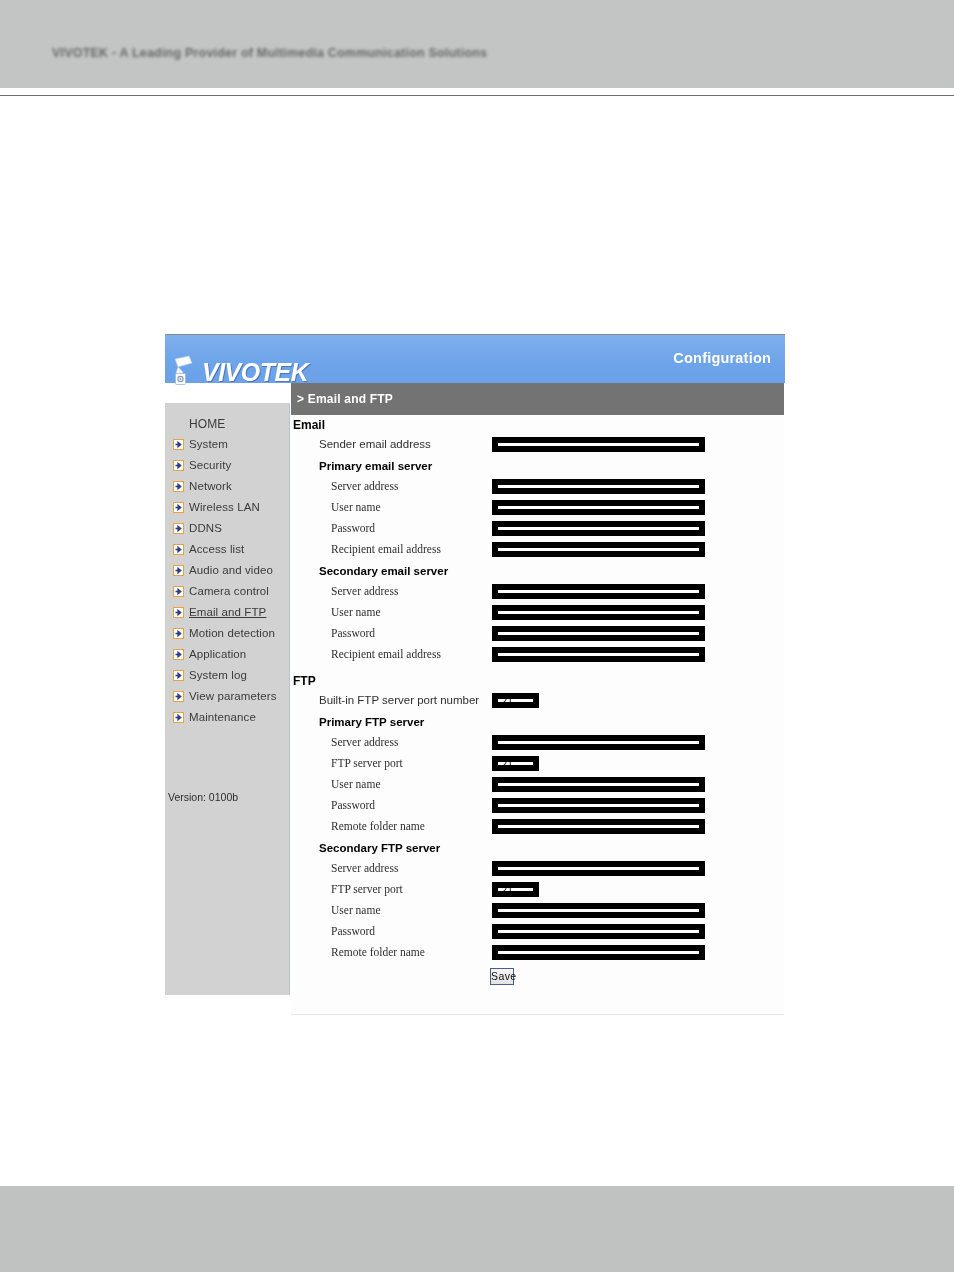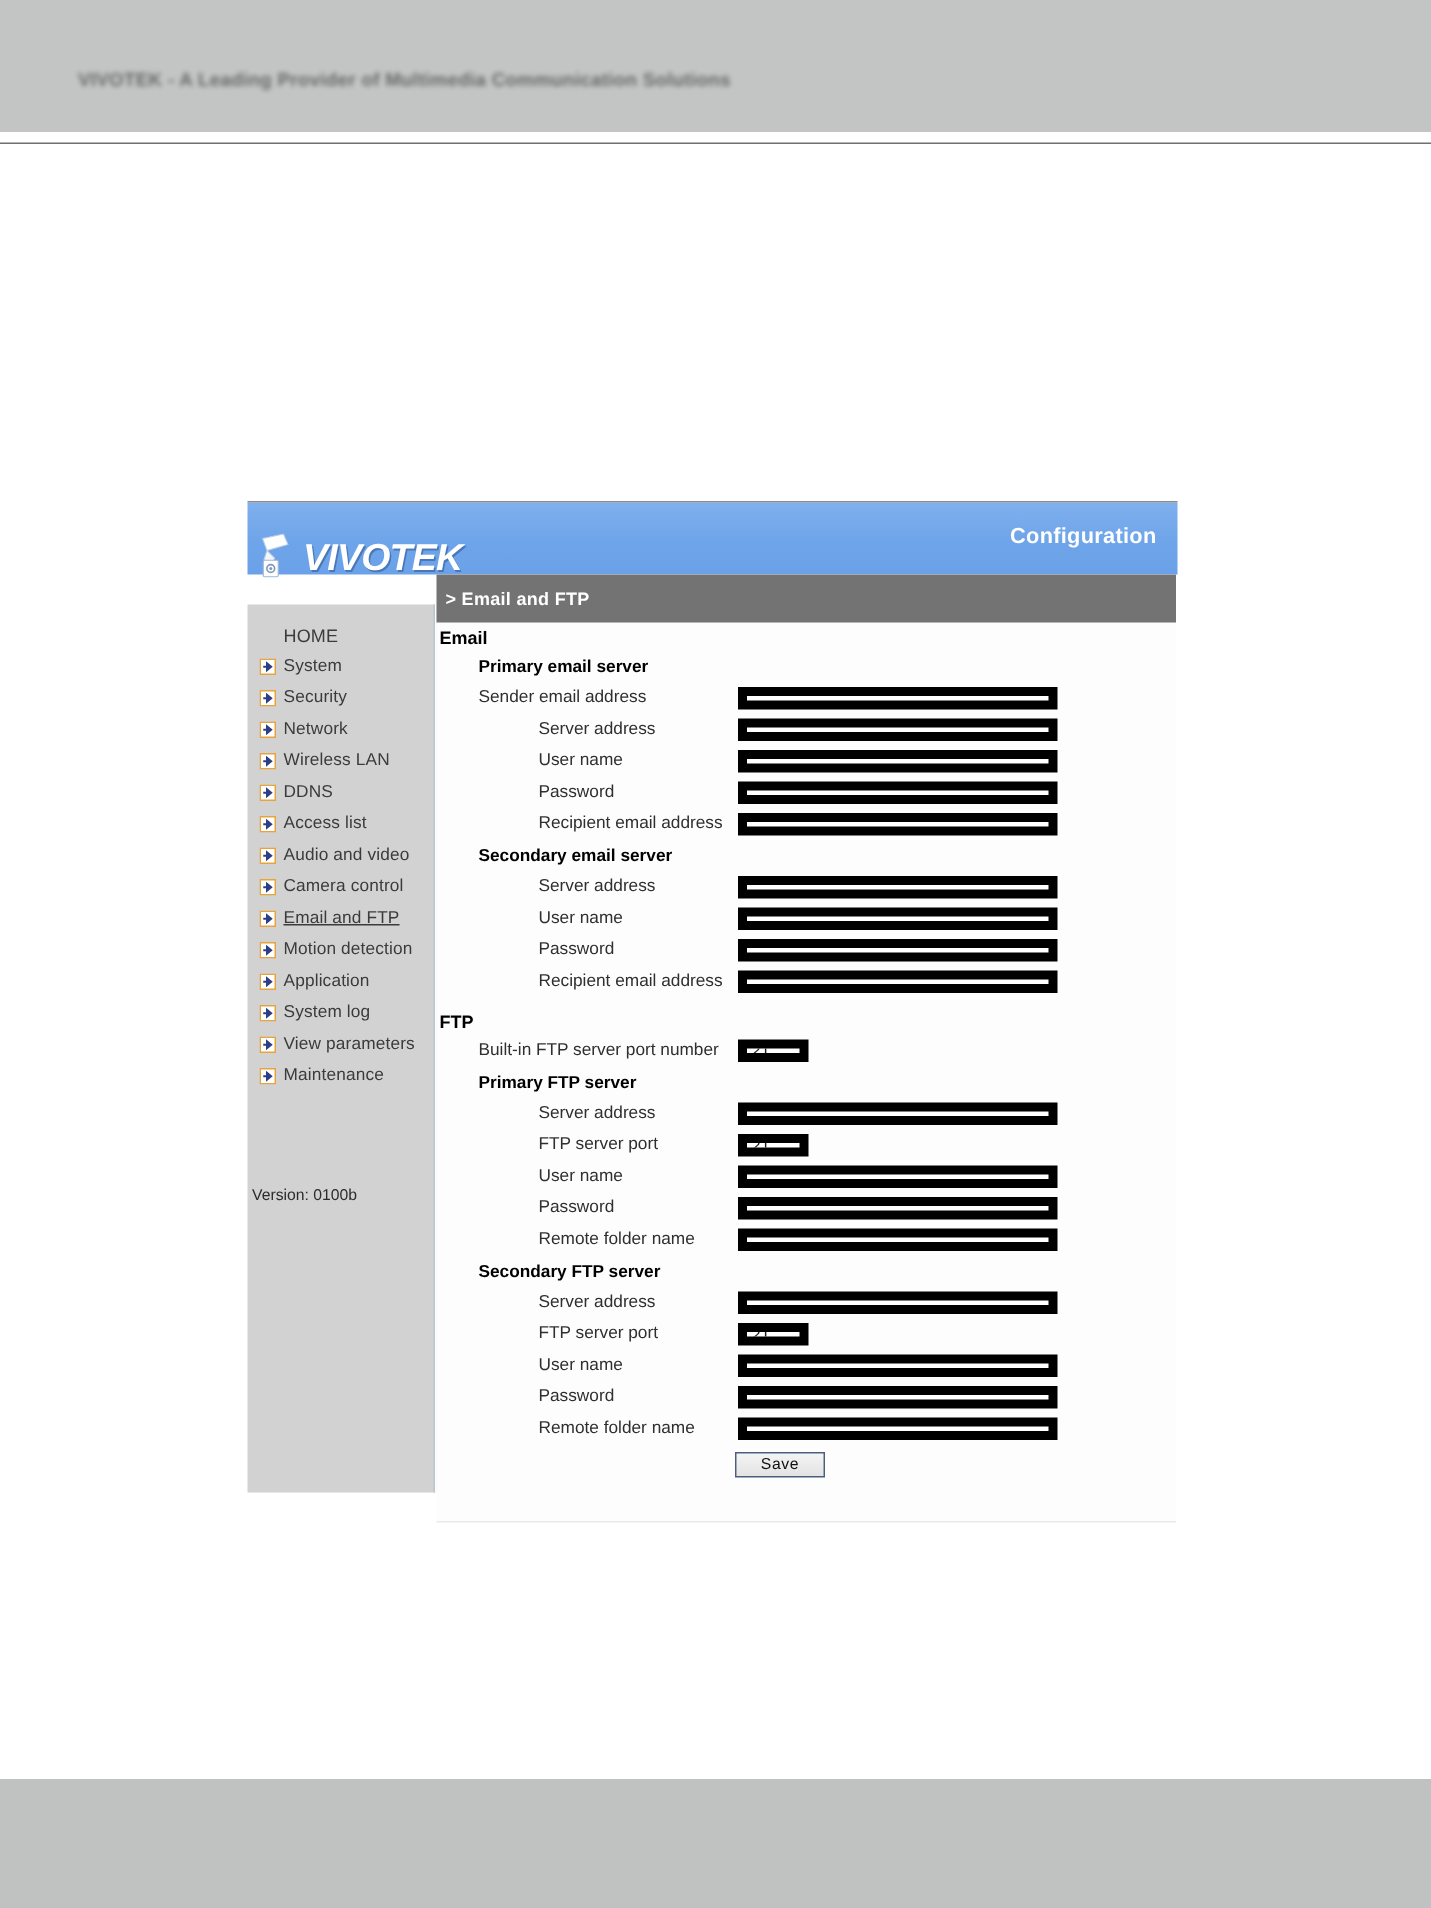--- a/index.html
+++ b/index.html
@@ -173,21 +173,21 @@
     align-items: center;
     height: 21px;
   }
   .form-row .fr-label {
     font-size: 11.5px;
     color: #2f2f2f;
     white-space: nowrap;
     line-height: 1;
   }
   .form-row.lvl1 .fr-label { padding-left: 28px; }
-  .form-row.lvl2 .fr-label { padding-left: 68px; }
+  .form-row.lvl2 .fr-label { padding-left: 40px; font-family: Liberation Serif, serif; }
   .form-row .sub-head {
     font-size: 11.5px;
     font-weight: bold;
     color: #000000;
     padding-left: 28px;
     white-space: nowrap;
   }
 
   .tf {
     position: absolute;
@@ -206,21 +206,21 @@
 
   .row-abs { position: relative; }
 
   .save-row {
     position: relative;
     height: 28px;
   }
   .save-btn {
     position: absolute;
     left: 199px; top: 5px;
-    width: 60px; height: 17px;
+    width: 24px; height: 17px;
     background: linear-gradient(180deg,#f4f4f4 0%, #e3e3e3 100%);
     border: 1px solid #4a5f80;
     font-family: "Liberation Sans", sans-serif;
     font-size: 10.5px;
     color: #111111;
     cursor: pointer;
     padding: 0;
     line-height: 15px;
     letter-spacing: .4px;
   }
@@ -407,27 +407,27 @@
       <div class="version-text">Version: 0100b</div>
       <div class="sidebar-divider"></div>
     </nav>
 
     <section class="content">
 
       <div class="content-titlebar">&gt; Email and FTP</div>
 
       <div class="section-head">Email</div>
 
+      <div class="form-row lvl1 row-abs">
+        <span class="fr-label">Sender email address</span>
+        <input class="tf wide" style="left: 201px; top: 3px;" type="text" value="">
+      </div>
+
       <div class="form-row">
         <span class="sub-head">Primary email server</span>
-      </div>
-
-      <div class="form-row lvl1 row-abs">
-        <span class="fr-label">Sender email address</span>
-        <input class="tf wide" style="left: 201px; top: 3px;" type="text" value="">
       </div>
 
       <div class="form-row lvl2 row-abs">
         <span class="fr-label">Server address</span>
         <input class="tf wide" style="left: 201px; top: 3px;" type="text" value="">
       </div>
 
       <div class="form-row lvl2 row-abs">
         <span class="fr-label">User name</span>
         <input class="tf wide" style="left: 201px; top: 3px;" type="text" value="">

